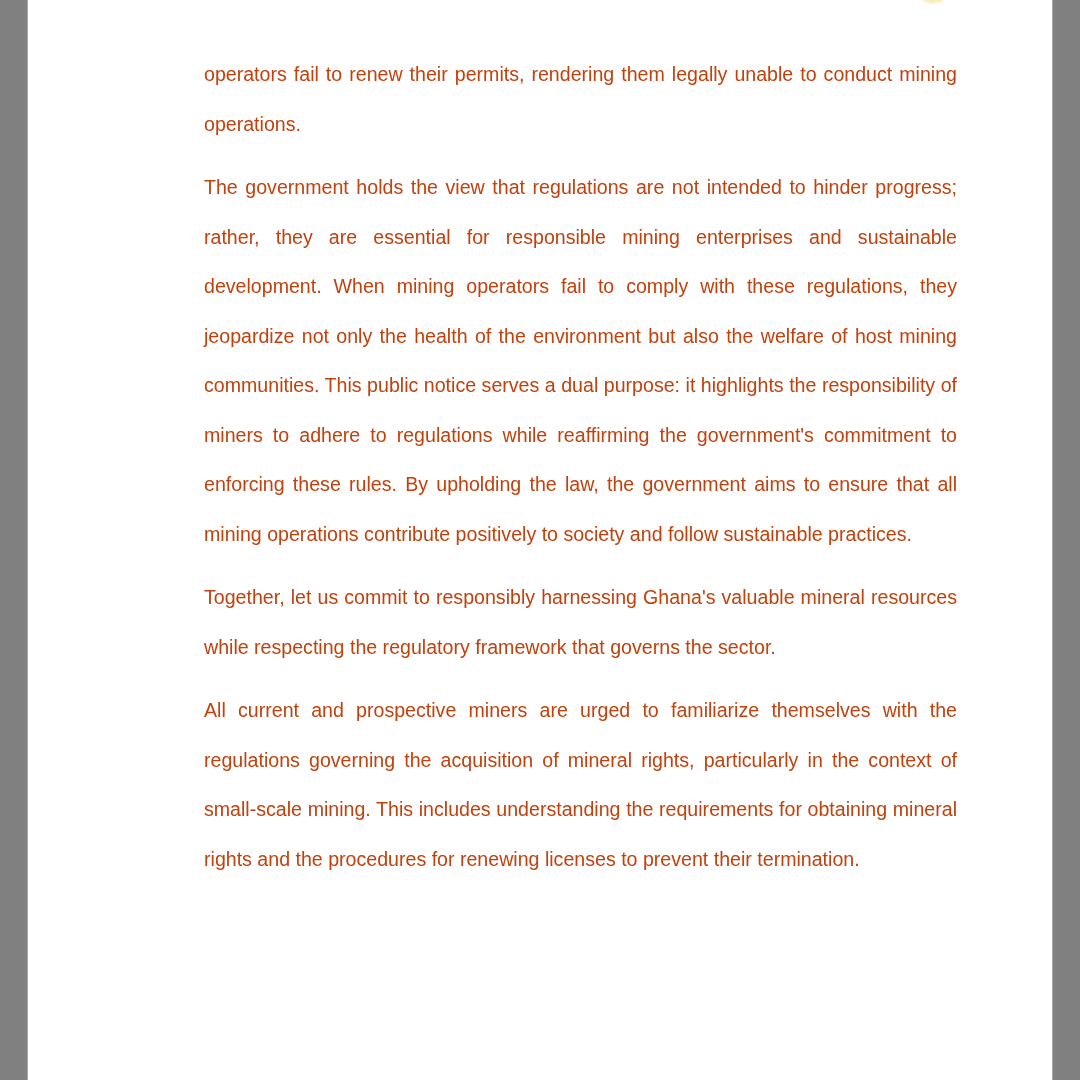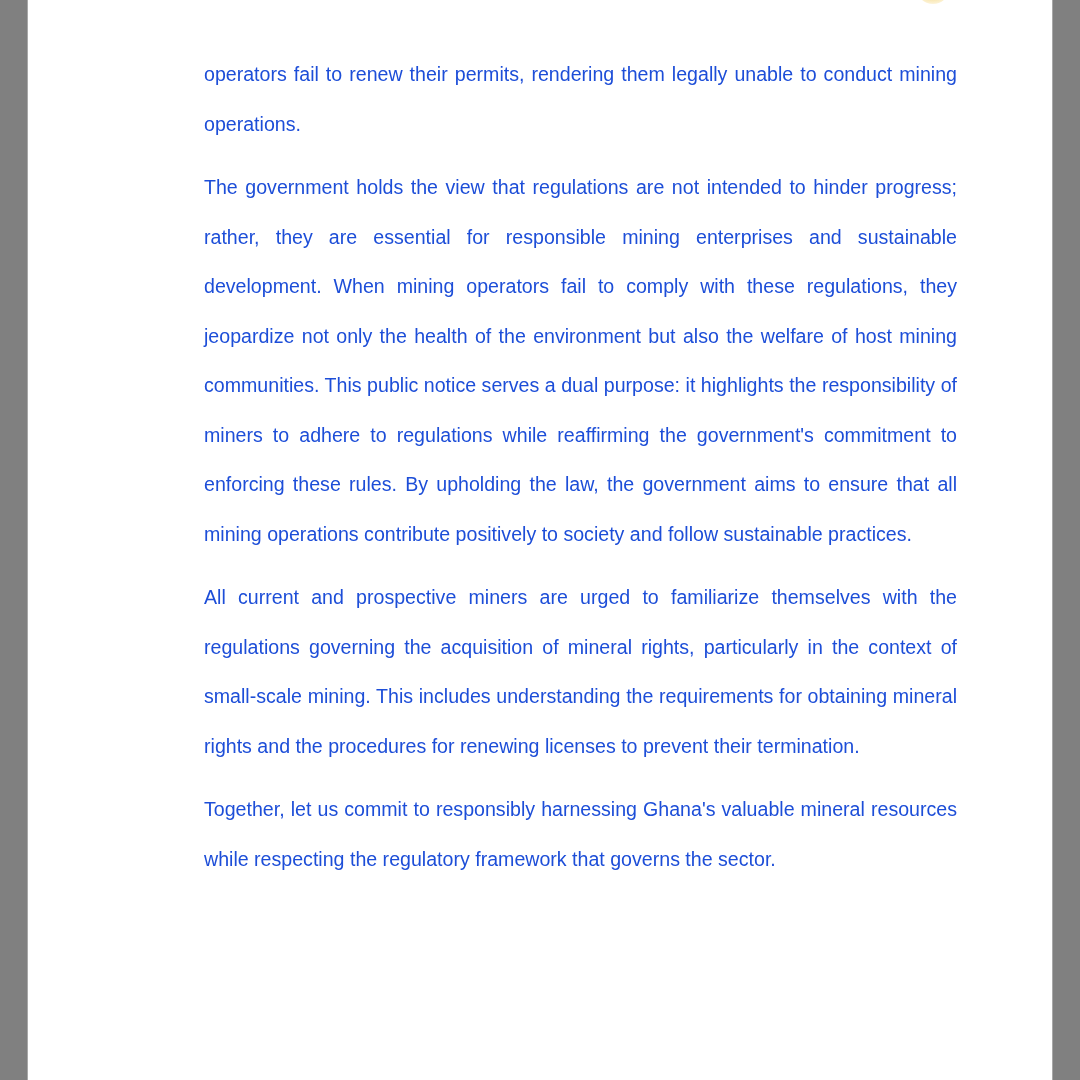--- a/index.html
+++ b/index.html
@@ -23,36 +23,36 @@
       white-space: nowrap;
       filter: blur(0.6px);
     }
     .emblem-remnant {
       position: absolute; left: 888px; top: -14px;
       width: 34px; height: 18px; border-radius: 0 0 17px 17px;
       background: radial-gradient(ellipse at center, #f3d789 0%, #fbeec8 55%, rgba(255,255,255,0) 100%);
     }
     .body-text {
       position: absolute; left: 176px; top: 50px; width: 753px;
-      color: #1d4ed8;
+      color: #c2410c;
       font-size: 19.6px;
       line-height: 49.5px;
     }
     .body-text p {
       margin: 0 0 14px 0;
       text-align: justify;
       text-align-last: left;
     }
   </style>
 </head>
 <body>
 
 <div class="page">
   <div class="header-remnant"></div>
   <div class="emblem-remnant"></div>
 
   <div class="body-text">
     <p>operators fail to renew their permits, rendering them legally unable to conduct mining operations.</p>
     <p>The government holds the view that regulations are not intended to hinder progress; rather, they are essential for responsible mining enterprises and sustainable development. When mining operators fail to comply with these regulations, they jeopardize not only the health of the environment but also the welfare of host mining communities. This public notice serves a dual purpose: it highlights the responsibility of miners to adhere to regulations while reaffirming the government's commitment to enforcing these rules. By upholding the law, the government aims to ensure that all mining operations contribute positively to society and follow sustainable practices.</p>
+    <p>Together, let us commit to responsibly harnessing Ghana's valuable mineral resources while respecting the regulatory framework that governs the sector.</p>
     <p>All current and prospective miners are urged to familiarize themselves with the regulations governing the acquisition of mineral rights, particularly in the context of small-scale mining. This includes understanding the requirements for obtaining mineral rights and the procedures for renewing licenses to prevent their termination.</p>
-    <p>Together, let us commit to responsibly harnessing Ghana's valuable mineral resources while respecting the regulatory framework that governs the sector.</p>
   </div>
 </div>
 
 </body></html>

